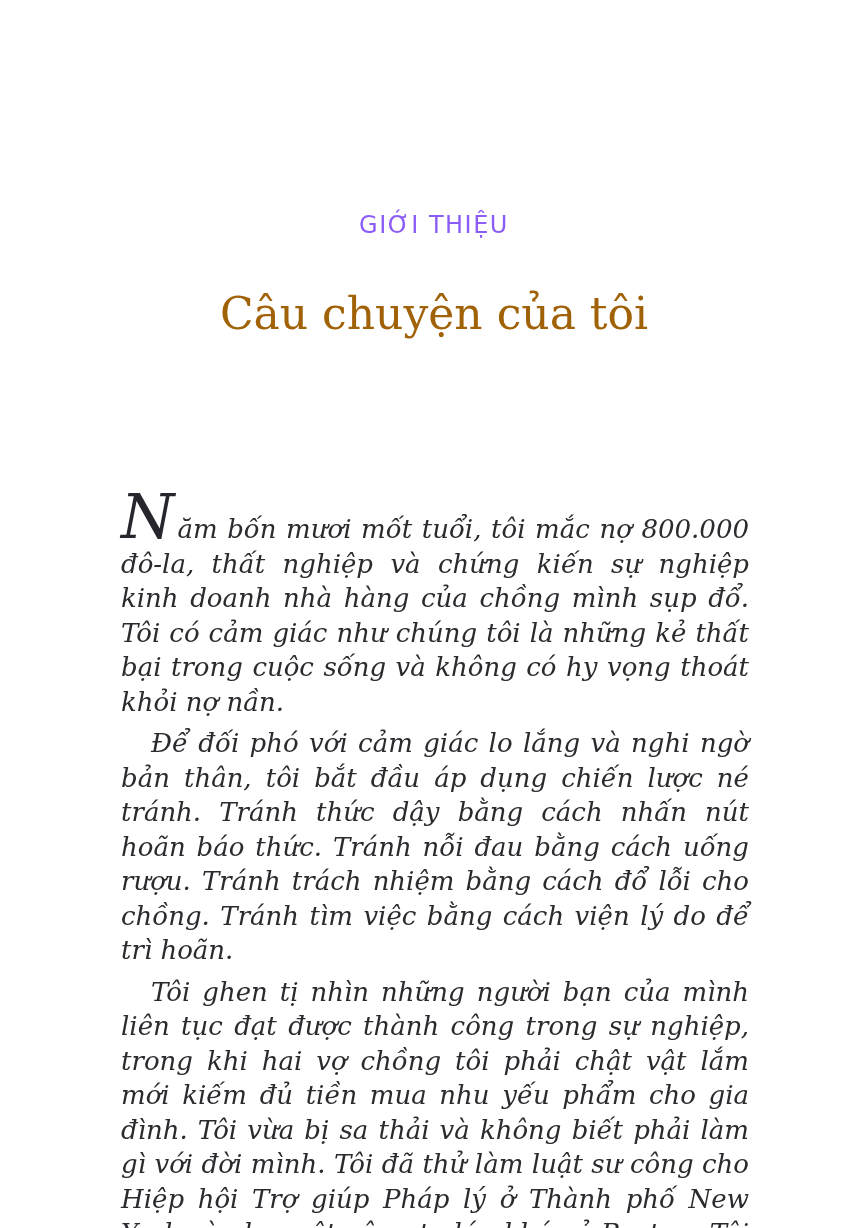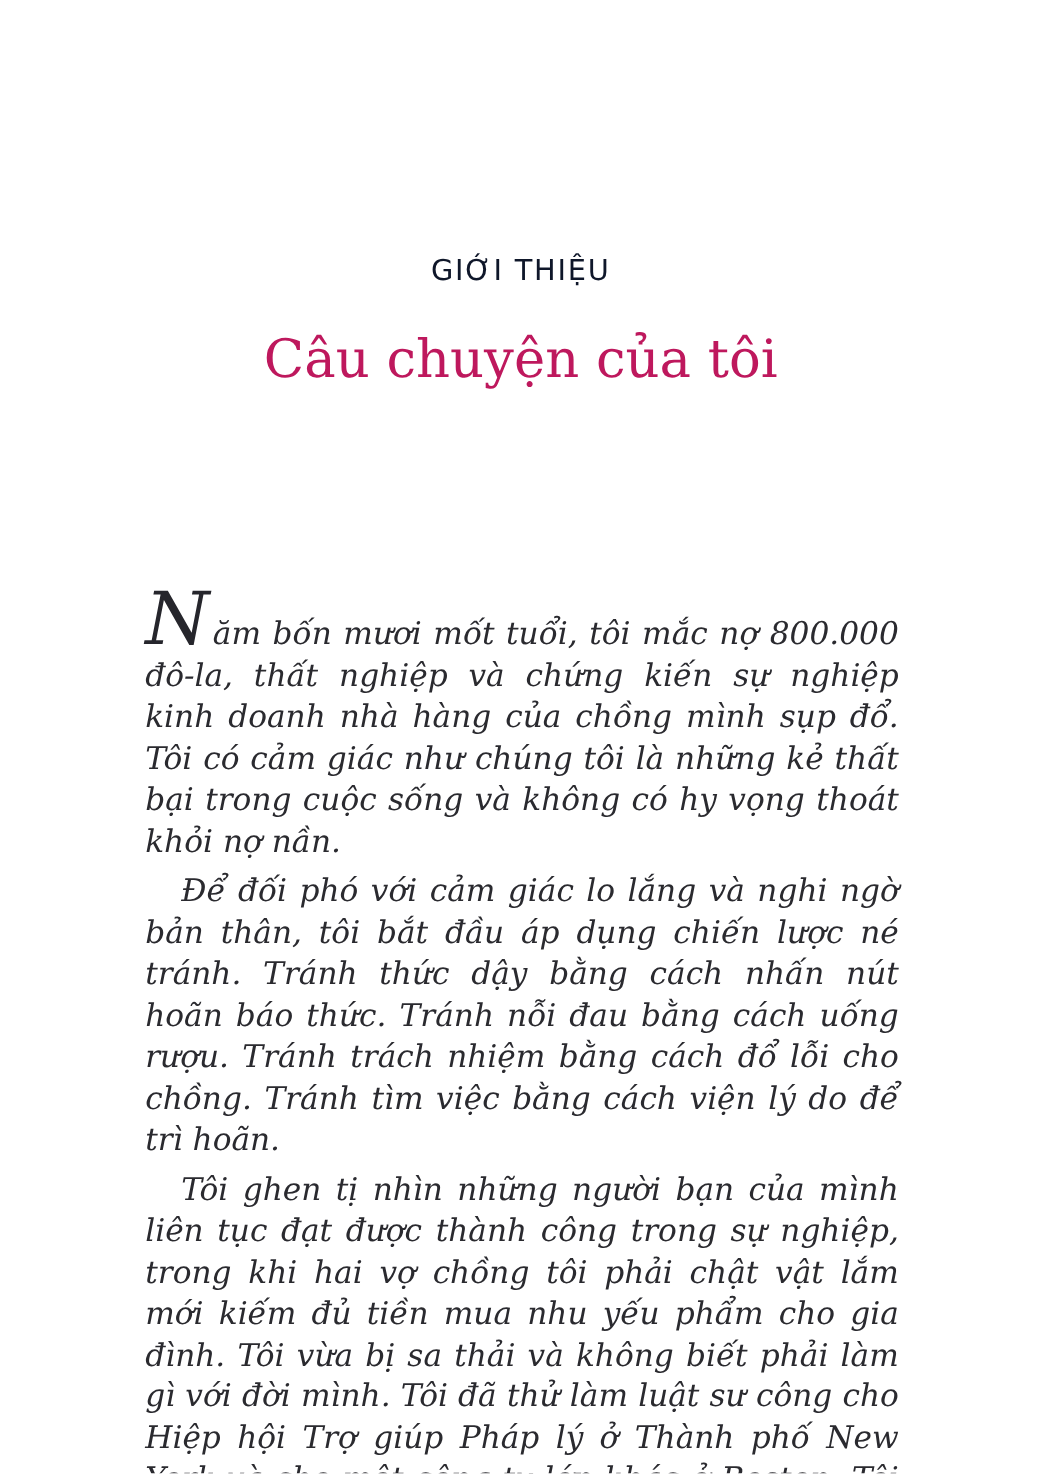--- a/index.html
+++ b/index.html
@@ -17,31 +17,31 @@
   }
   .kicker {
     position: absolute;
     top: 211px;
     left: 0;
     width: 868px;
     text-align: center;
     font-family: "DejaVu Sans", "Liberation Sans", sans-serif;
     font-size: 24px;
     letter-spacing: 1.5px;
-    color: #0f172a;
+    color: #8b5cf6;
   }
   .title {
     position: absolute;
-    top: 274px;
+    top: 288px;
     left: 0;
     width: 868px;
     text-align: center;
     font-size: 44px;
     font-weight: normal;
-    color: #be185d;
+    color: #a16207;
     margin: 0;
   }
   .body-text {
     position: absolute;
     left: 121px;
     top: 512px;
     width: 628px;
     font-size: 26px;
     line-height: 34.5px;
     color: #2a2a2f;

